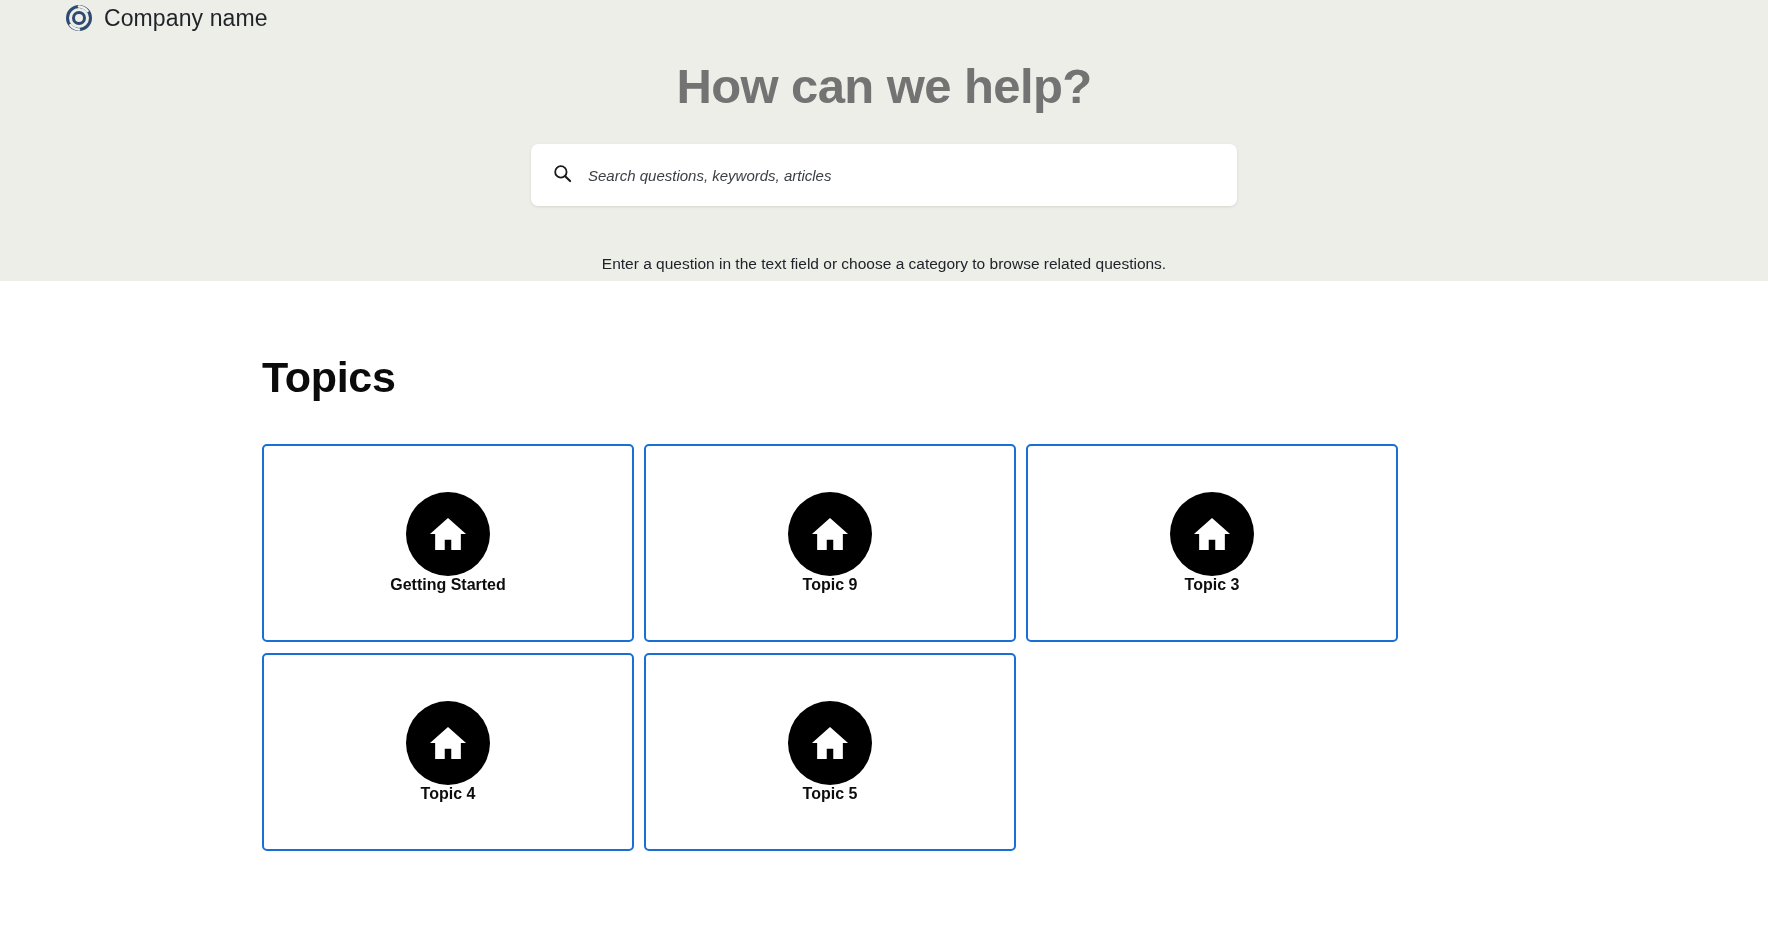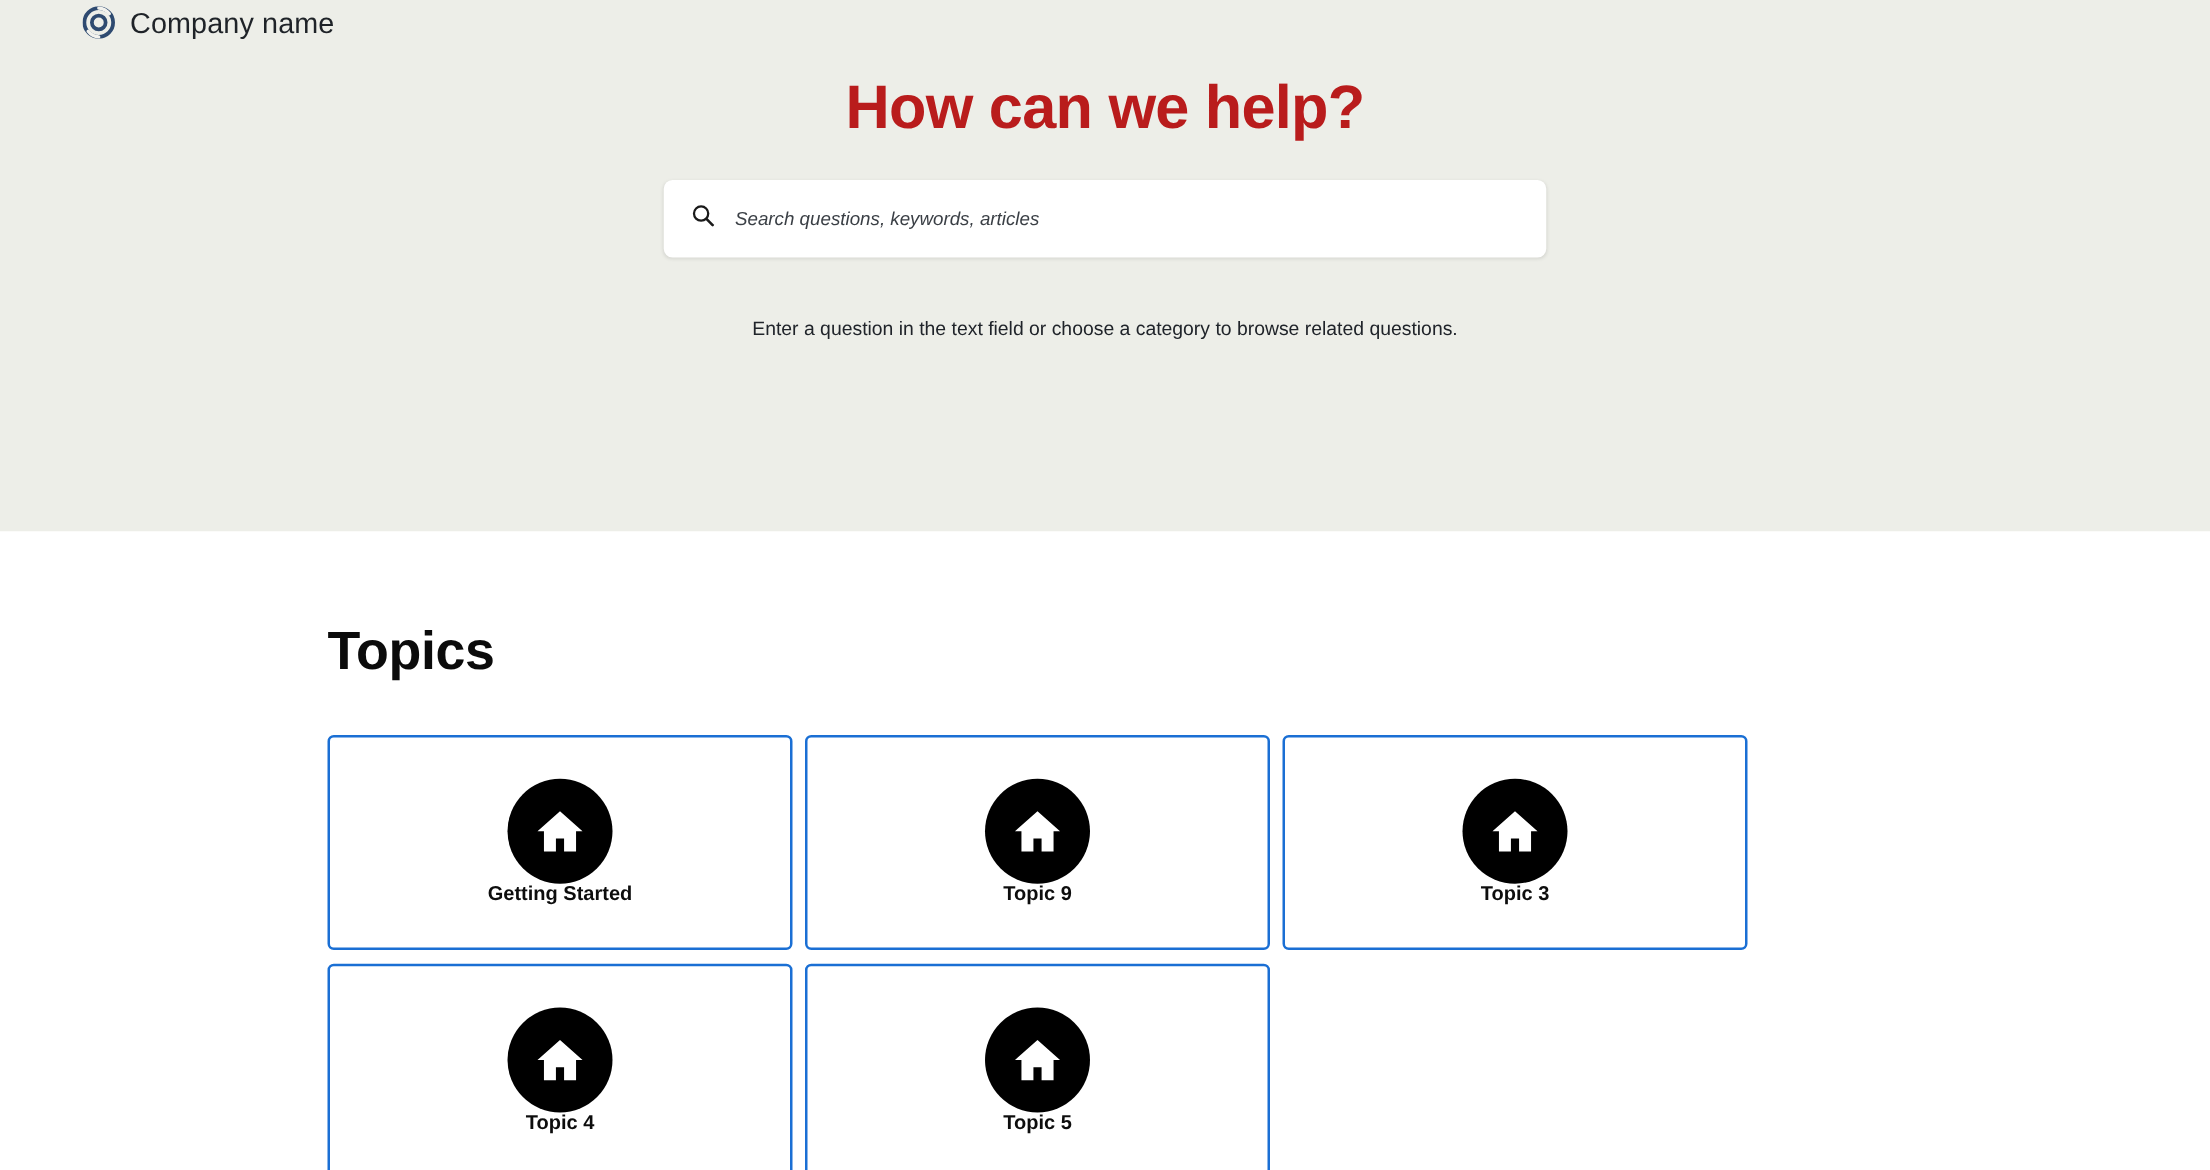--- a/index.html
+++ b/index.html
@@ -14,21 +14,21 @@
     font-family: "Liberation Sans", sans-serif;
     background: #ffffff;
     color: #1a1a1a;
     -webkit-font-smoothing: antialiased;
   }
 
   
   .hero {
     position: relative;
     width: 100%;
-    height: 425px;
+    height: 281px;
     background: #edeee8;
   }
 
   
   .topbar {
     display: flex;
     align-items: center;
     justify-content: space-between;
     height: 36px;
     padding: 0 22px 0 66px;
@@ -85,21 +85,21 @@
     cursor: pointer;
     background: none;
     border: none;
   }
 
   
   .hero-title {
     text-align: center;
     font-size: 49px;
     font-weight: bold;
-    color: #b91c1c;
+    color: #737373;
     letter-spacing: -0.6px;
     margin-top: 22px;
     line-height: 1.15;
   }
 
   
   .search-wrap {
     display: flex;
     justify-content: center;
     margin-top: 30px;
@@ -146,21 +146,21 @@
   }
 
   .topics-grid {
     display: grid;
     grid-template-columns: repeat(3, 372px);
     gap: 11px 10px;
     margin-top: 42px;
   }
 
   .topic-card {
-    height: 172px;
+    height: 198px;
     border: 2px solid #1a6fd4;
     border-radius: 5px;
     background: #ffffff;
     display: flex;
     flex-direction: column;
     align-items: center;
     justify-content: center;
     cursor: pointer;
   }
 

